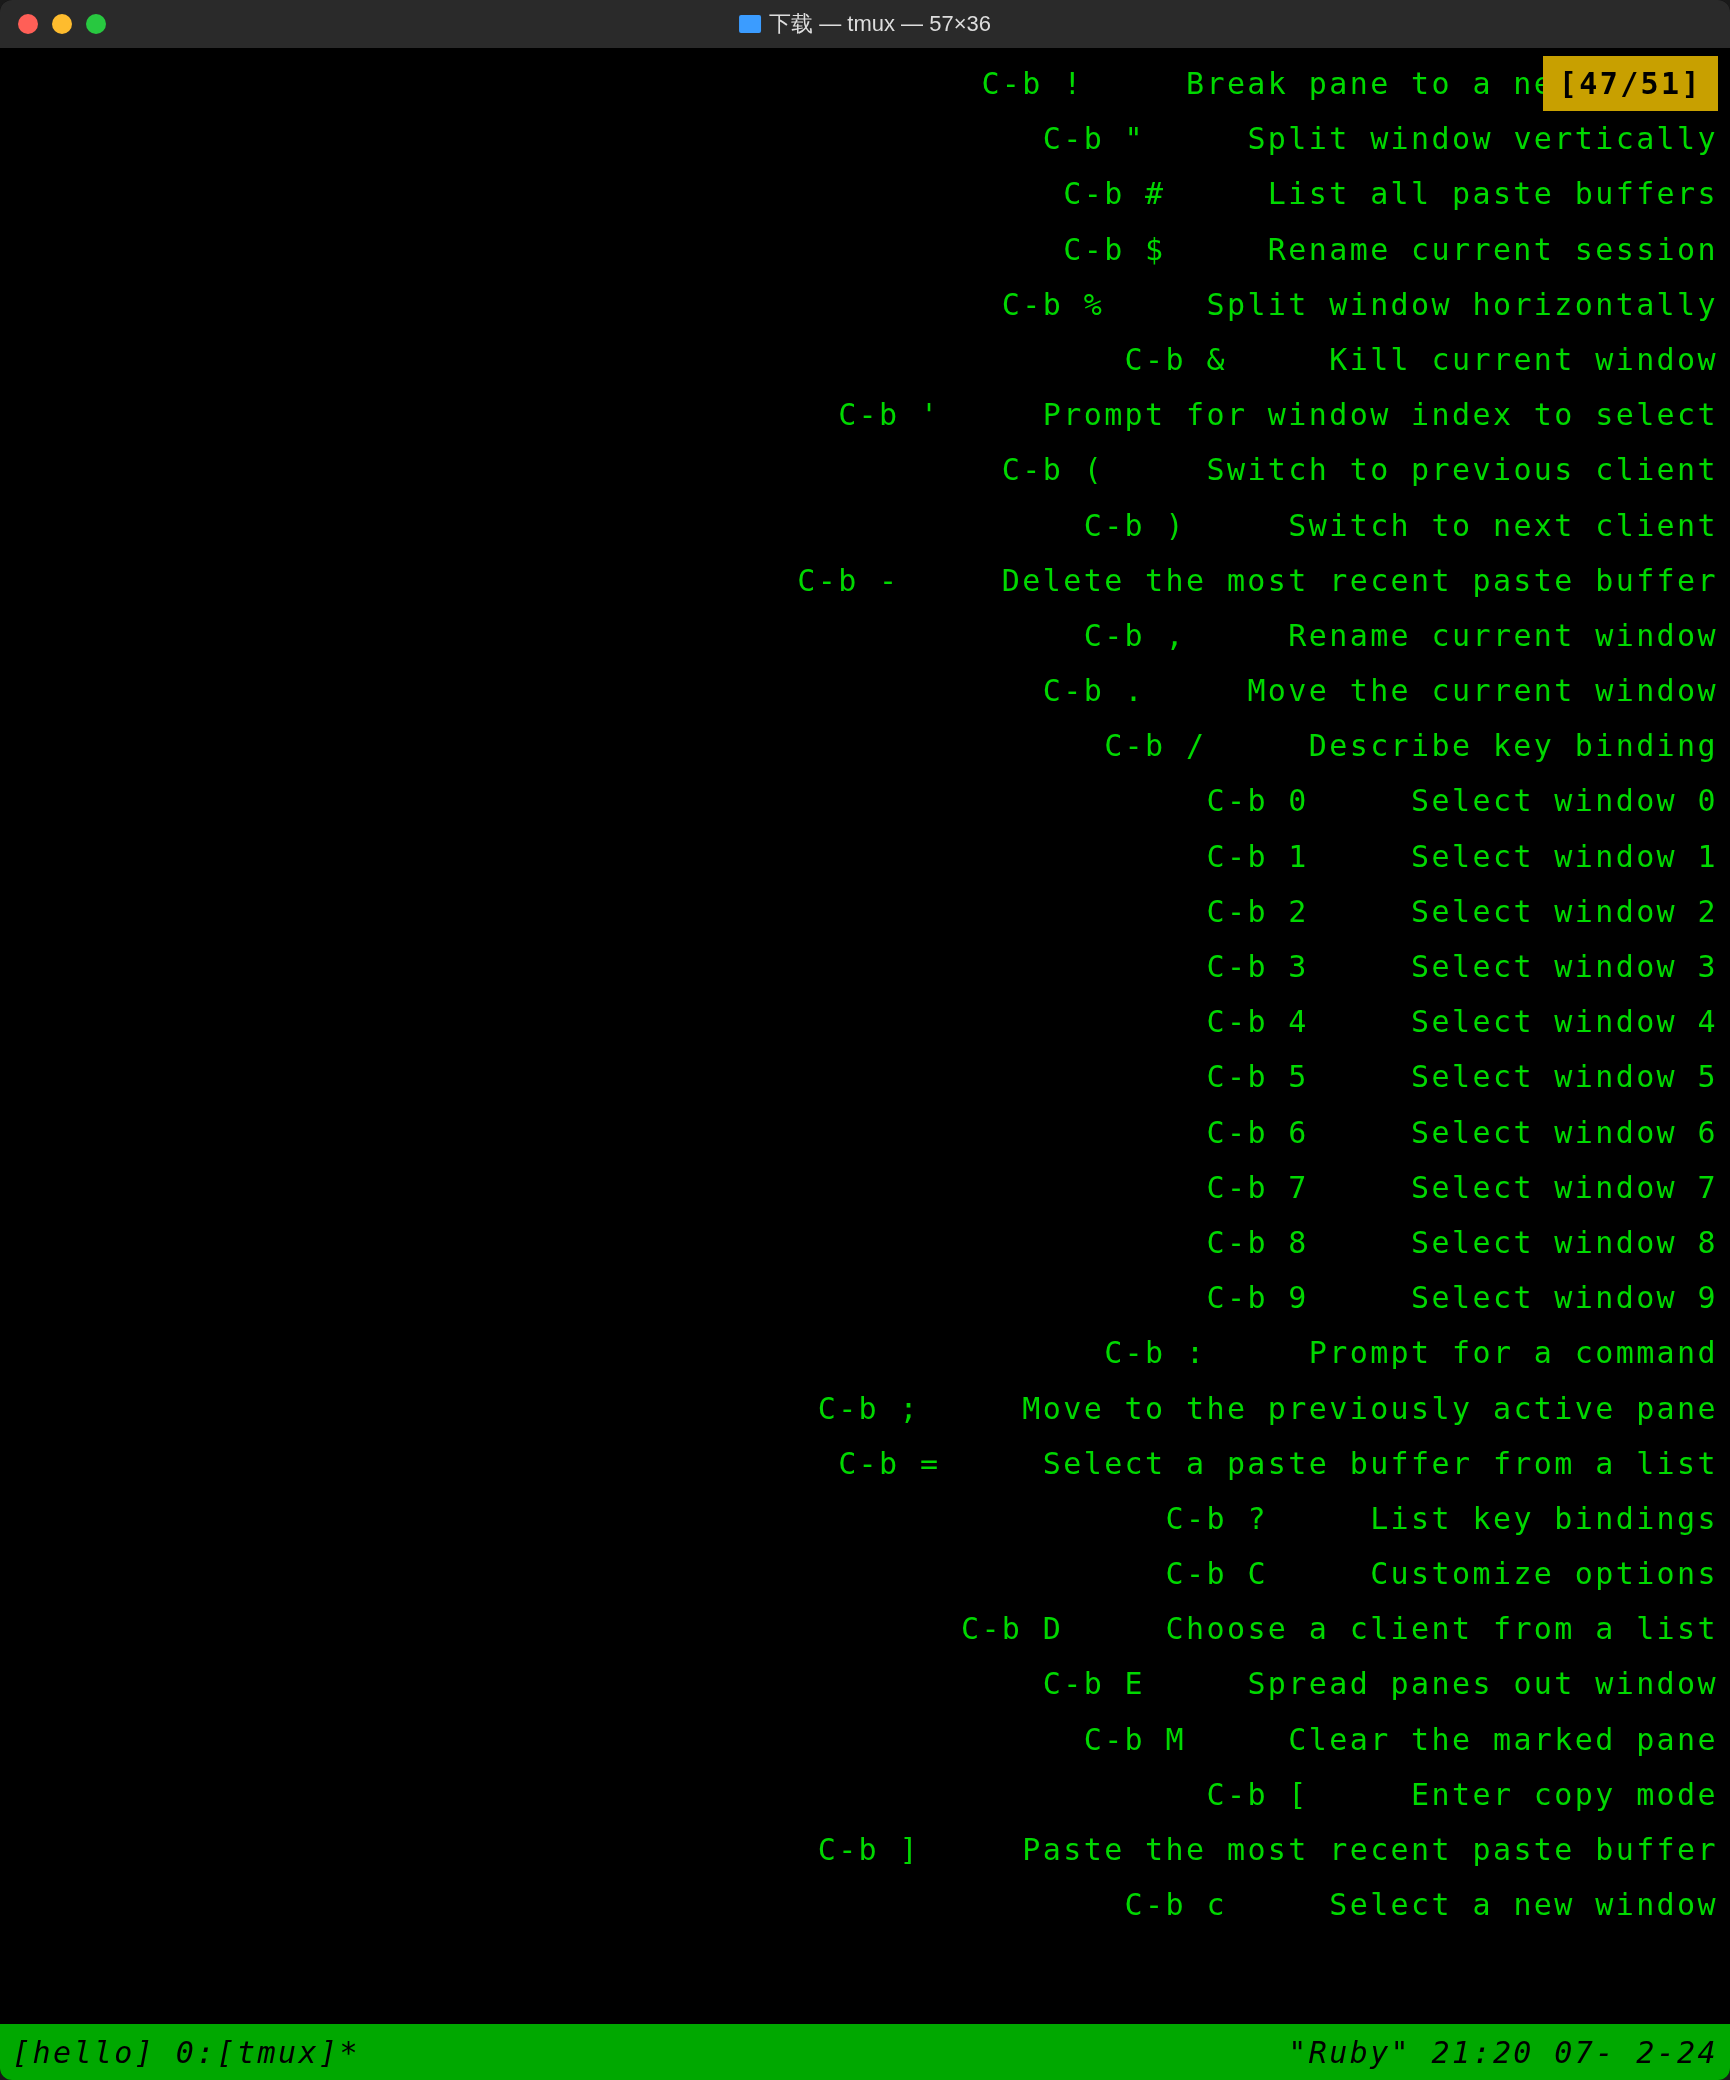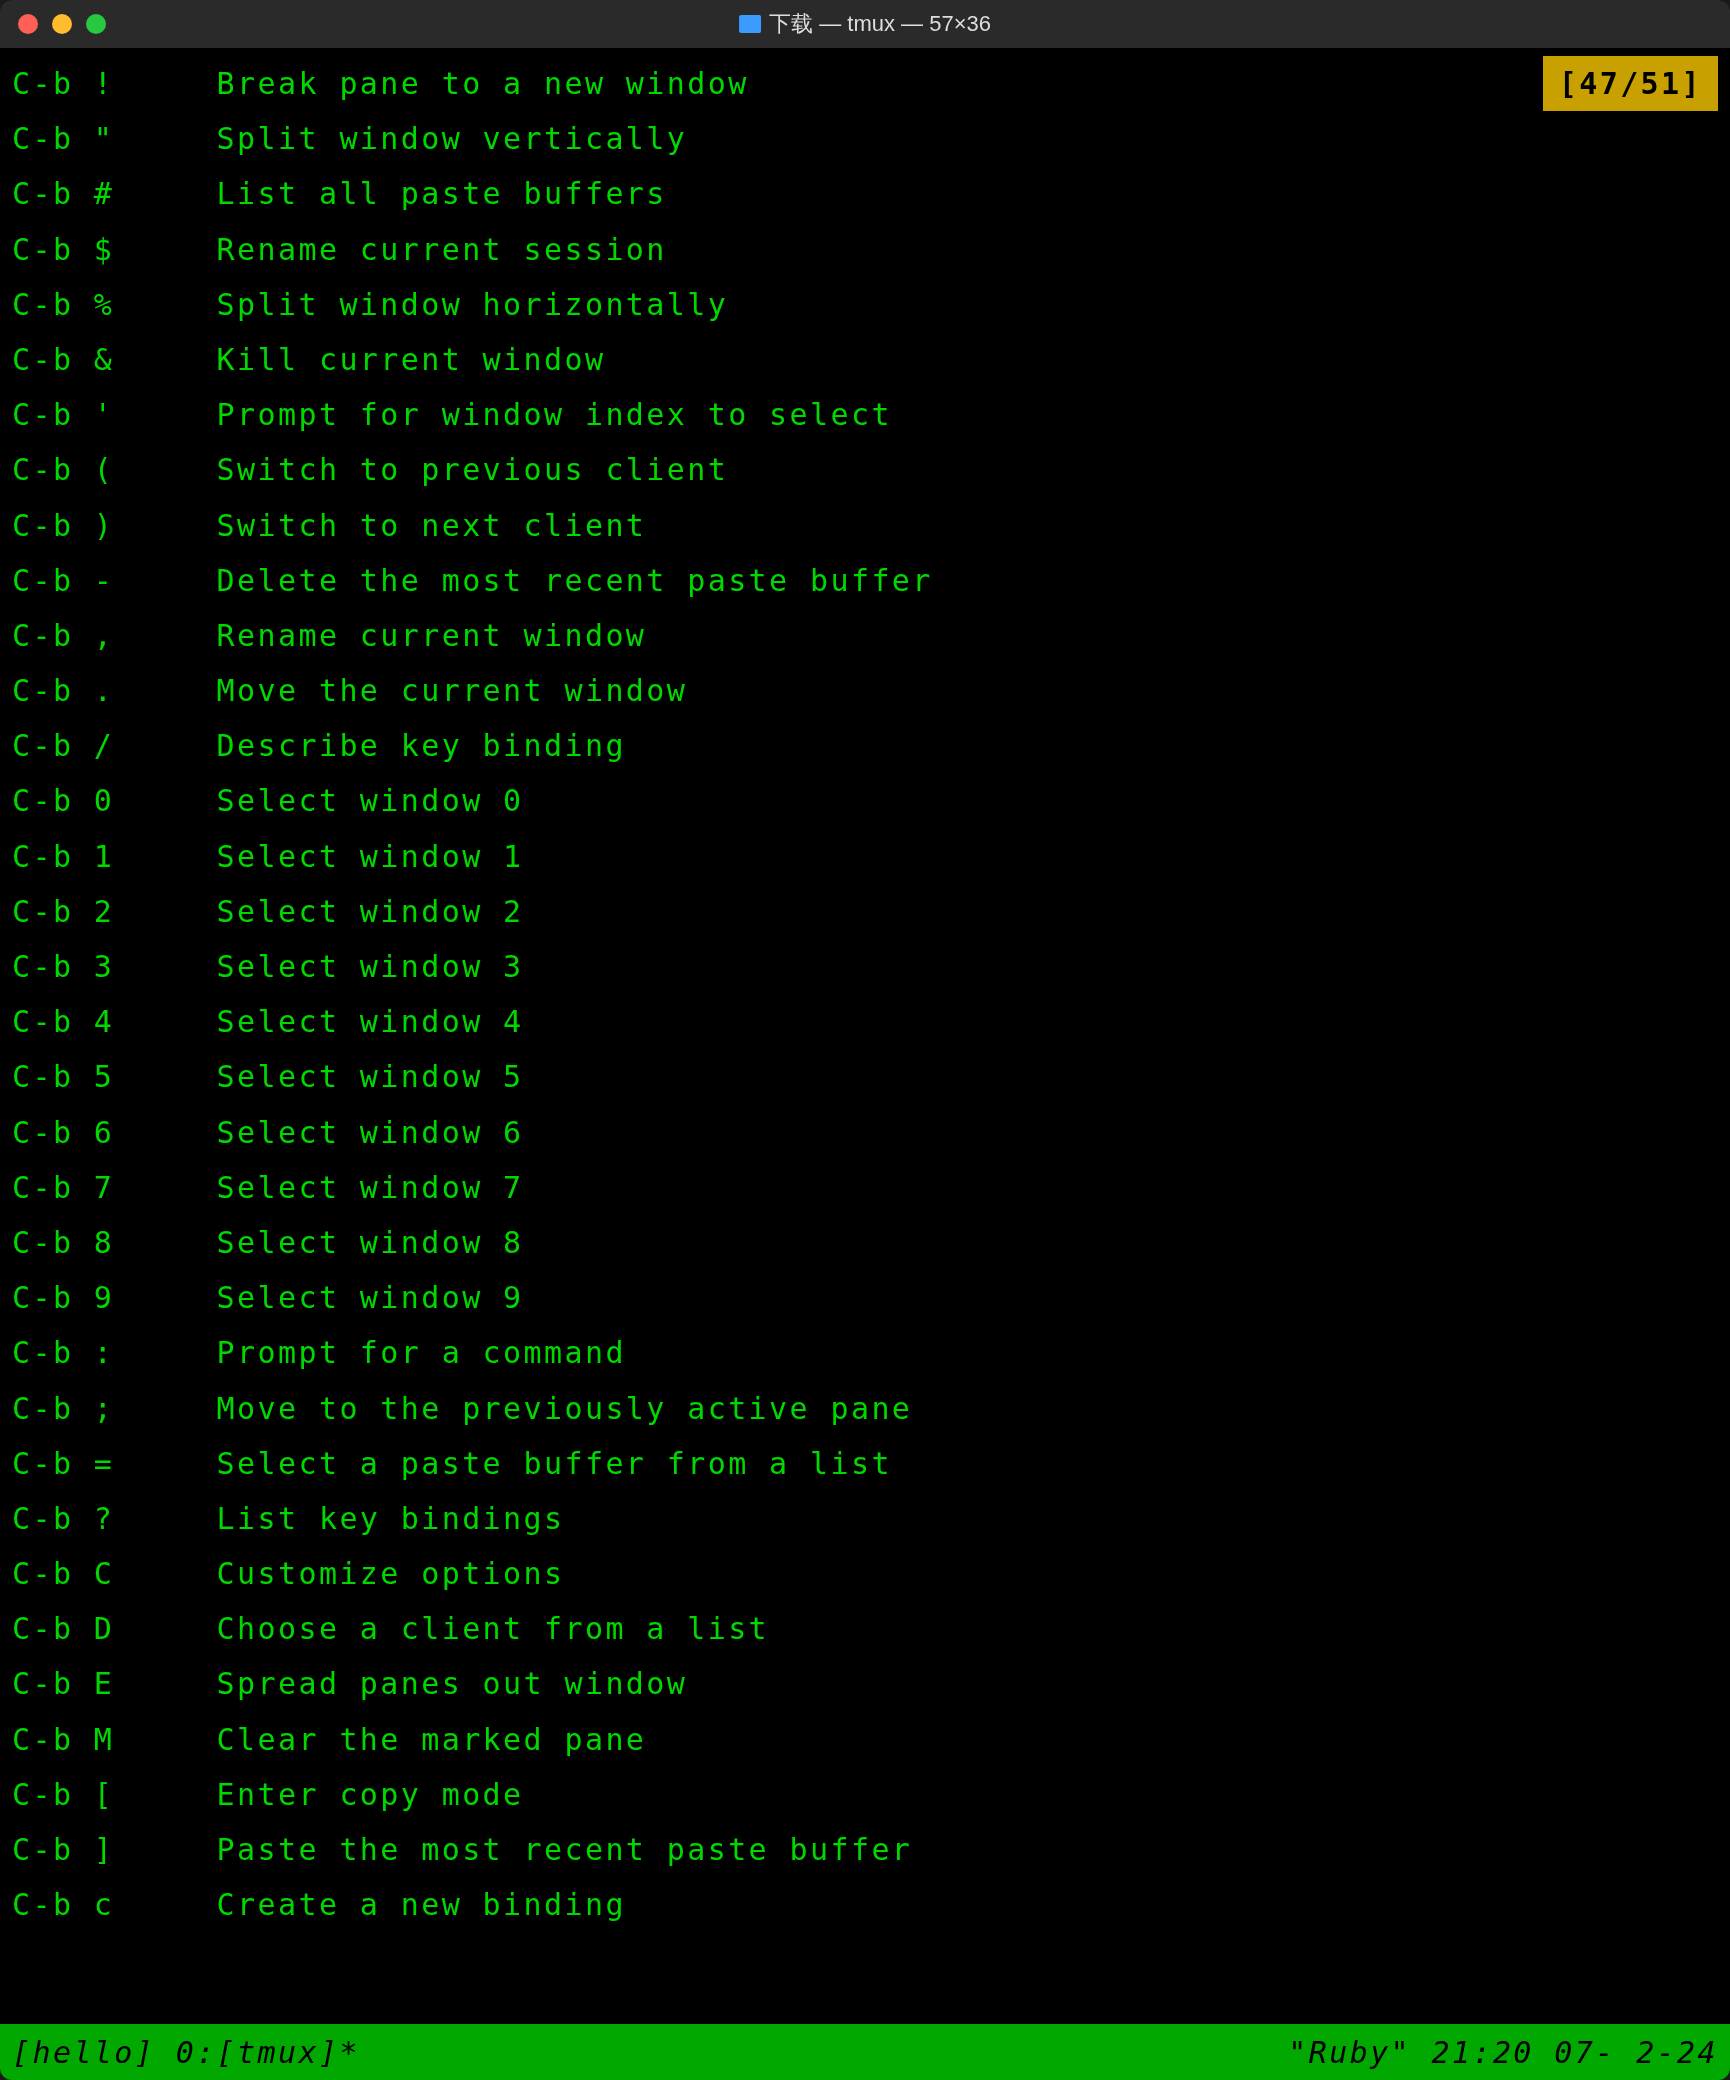--- a/index.html
+++ b/index.html
@@ -11,20 +11,21 @@
       overflow: hidden;
     }
     .window {
       width: 100%;
       height: 100%;
       background: #0a0a0a;
       border-radius: 12px;
       overflow: hidden;
       display: flex;
       flex-direction: column;
+      text-align: right;
     }
     .titlebar {
       height: 48px;
       background: #2a2a2a;
       display: flex;
       align-items: center;
       padding: 0 18px;
       position: relative;
     }
     .traffic-lights {
@@ -143,21 +144,21 @@
         <div class="binding-row">C-b :     Prompt for a command</div>
         <div class="binding-row">C-b ;     Move to the previously active pane</div>
         <div class="binding-row">C-b =     Select a paste buffer from a list</div>
         <div class="binding-row">C-b ?     List key bindings</div>
         <div class="binding-row">C-b C     Customize options</div>
         <div class="binding-row">C-b D     Choose a client from a list</div>
         <div class="binding-row">C-b E     Spread panes out window</div>
         <div class="binding-row">C-b M     Clear the marked pane</div>
         <div class="binding-row">C-b [     Enter copy mode</div>
         <div class="binding-row">C-b ]     Paste the most recent paste buffer</div>
-        <div class="binding-row">C-b c     Create a new binding</div>
+        <div class="binding-row">C-b c     Select a new window</div>
       </div>
   </div>
 
   <div class="statusbar">
     <div class="status-left">[hello] 0:[tmux]*</div>
     <div class="status-right">"Ruby" 21:20 07- 2-24</div>
   </div>
 </div>
 
 </body></html>

